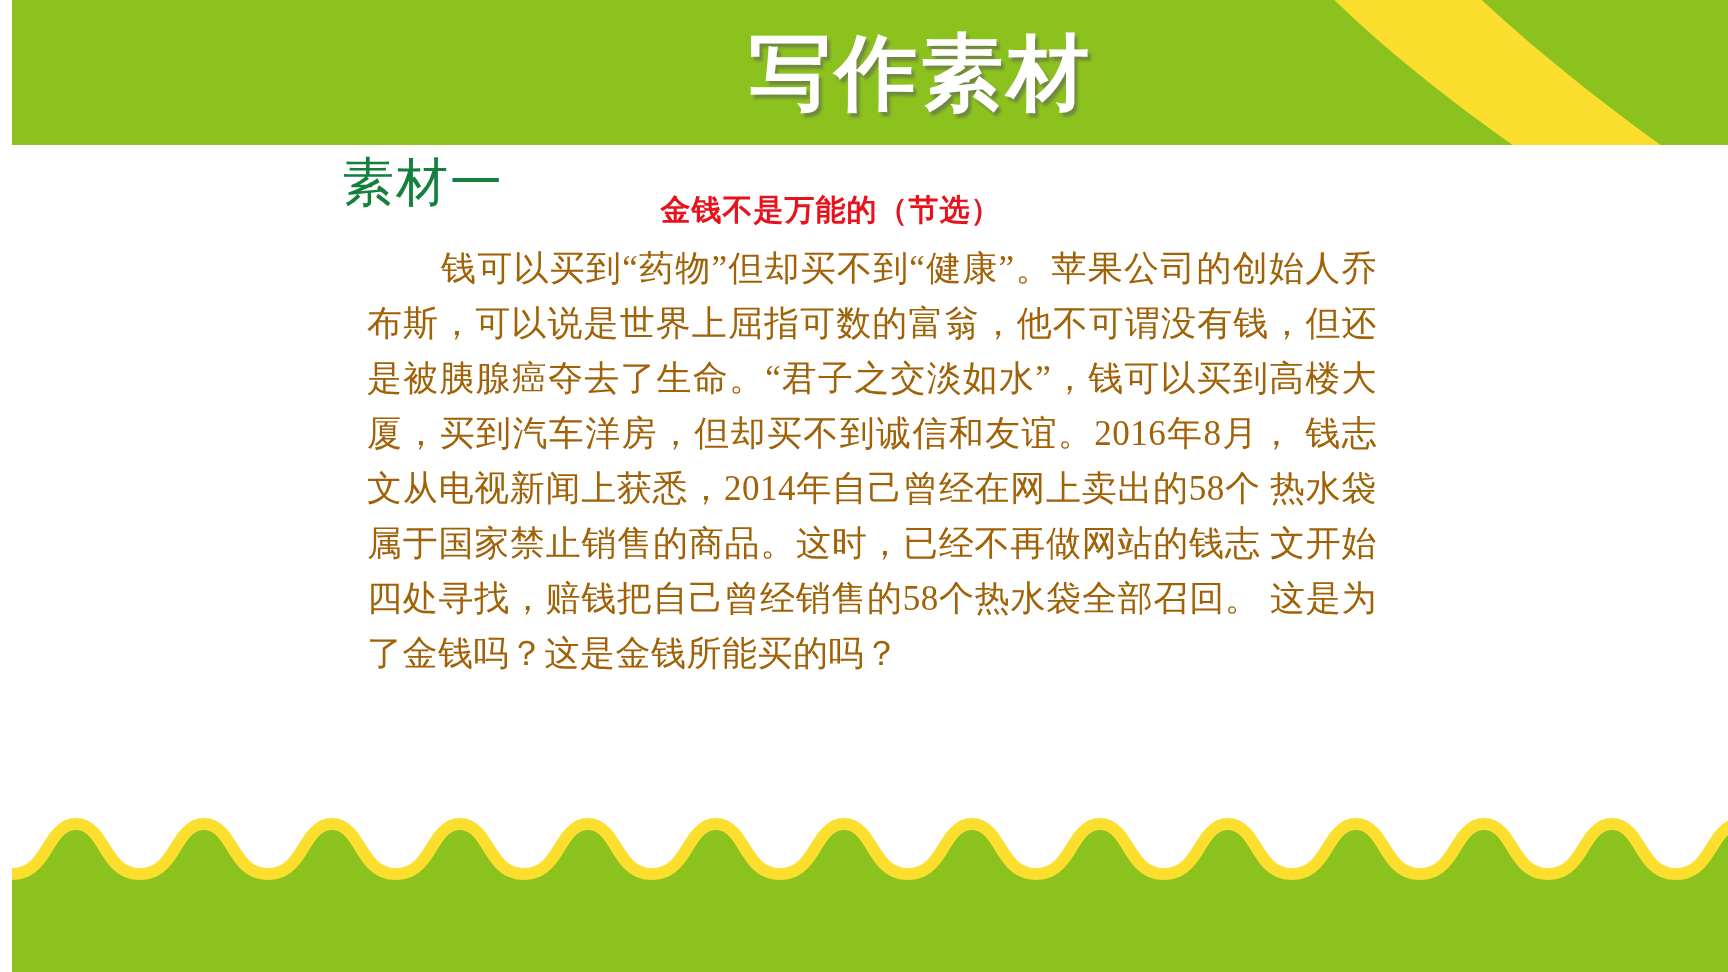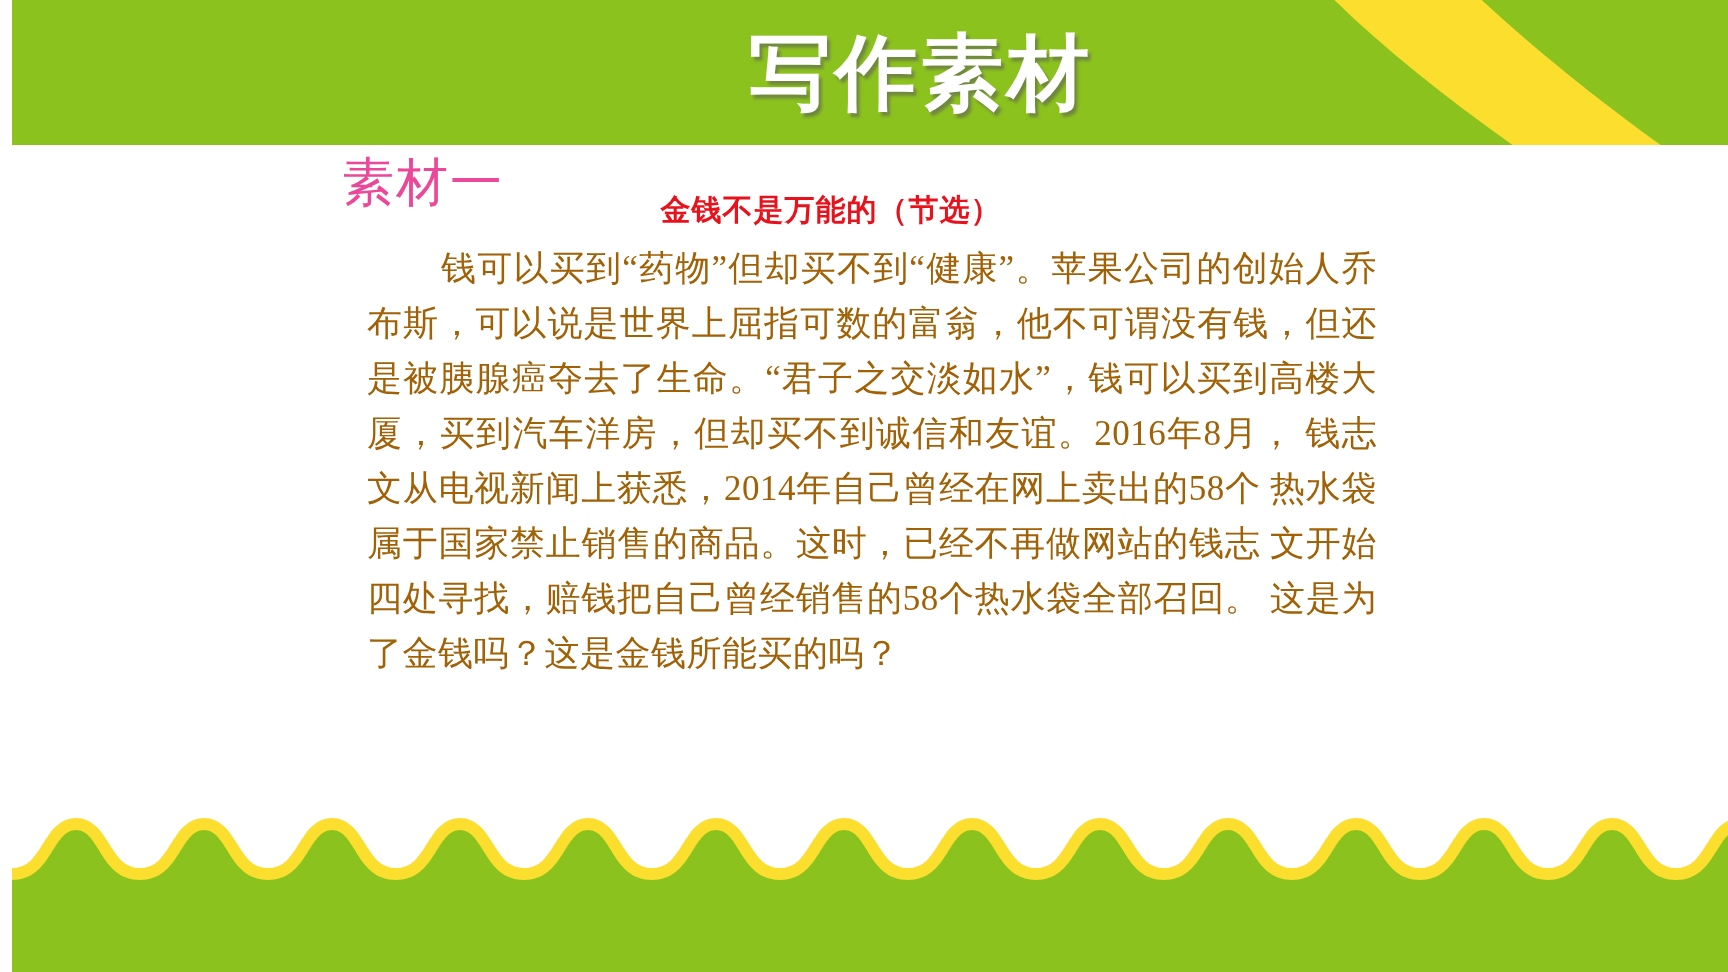--- a/index.html
+++ b/index.html
@@ -72,21 +72,21 @@
     top: 145px;
     width: 1728px;
     height: 620px;
     background: #ffffff;
   }
 
   .section-label {
     position: absolute;
     left: 330px;
     top: 12px;
-    color: #ec4899;
+    color: #15803d;
     font-family: "Liberation Serif", "DejaVu Serif", serif;
     font-size: 52px;
     font-weight: normal;
     letter-spacing: 2px;
     line-height: 1;
     white-space: nowrap;
   }
 
   .article-title {
     position: absolute;

